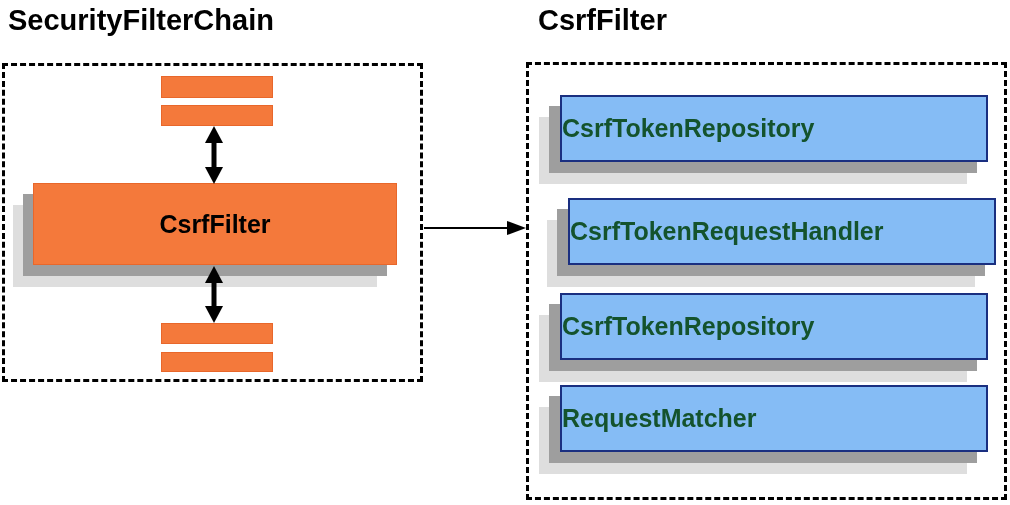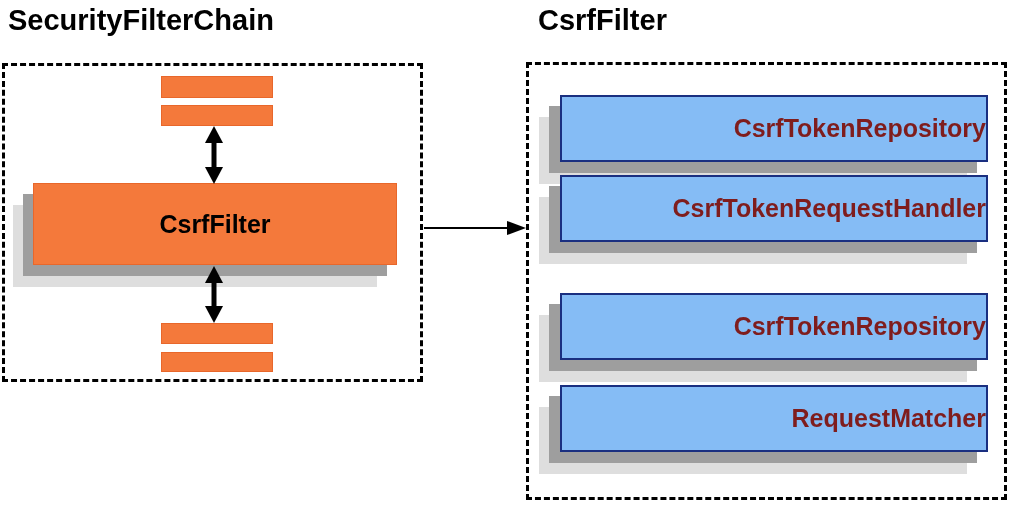--- a/index.html
+++ b/index.html
@@ -45,22 +45,22 @@
   }
   .blue-box {
     position: absolute;
     left: 560px;
     width: 428px; height: 67px;
     background: var(--blue-fill, #85BCF5);
     border: 2px solid var(--blue-border, #1A2F80);
     box-sizing: border-box;
     box-shadow: -11px 11px 0 var(--shadow-dark, #9E9E9E),
                 -21px 22px 0 var(--shadow-light, #DEDEDE);
-    display: flex; align-items: center; justify-content: flex-end;
-    font-size: 25px; font-weight: bold; color: #7f1d1d;
+    display: flex; align-items: center; justify-content: flex-start;
+    font-size: 25px; font-weight: bold; color: #14532d;
   }
   .arrow-layer {
     position: absolute;
     left: 0; top: 0;
     width: 1010px; height: 505px;
     pointer-events: none;
   }
 </style>
 </head>
 <body>
@@ -81,21 +81,21 @@
   <div class="bar" style="left:161px; top:323px; width:112px; height:21px;"></div>
   <div class="bar" style="left:161px; top:352px; width:112px; height:20px;"></div>
 
   <div class="diagram-title" style="left:538px; top:4px;">CsrfFilter</div>
 
   <div class="dashed-container" style="left:526px; top:62px; width:481px; height:438px;"></div>
 
   <div class="blue-box" style="top:95px;">
     <span>CsrfTokenRepository</span>
   </div>
-  <div class="blue-box" style="top:175px;">
+  <div class="blue-box" style="top:198px;margin-left:8px;">
     <span>CsrfTokenRequestHandler</span>
   </div>
   <div class="blue-box" style="top:293px;">
     <span>CsrfTokenRepository</span>
   </div>
   <div class="blue-box" style="top:385px;">
     <span>RequestMatcher</span>
   </div>
 
   <svg class="arrow-layer" viewBox="0 0 1010 505" xmlns="http://www.w3.org/2000/svg">

